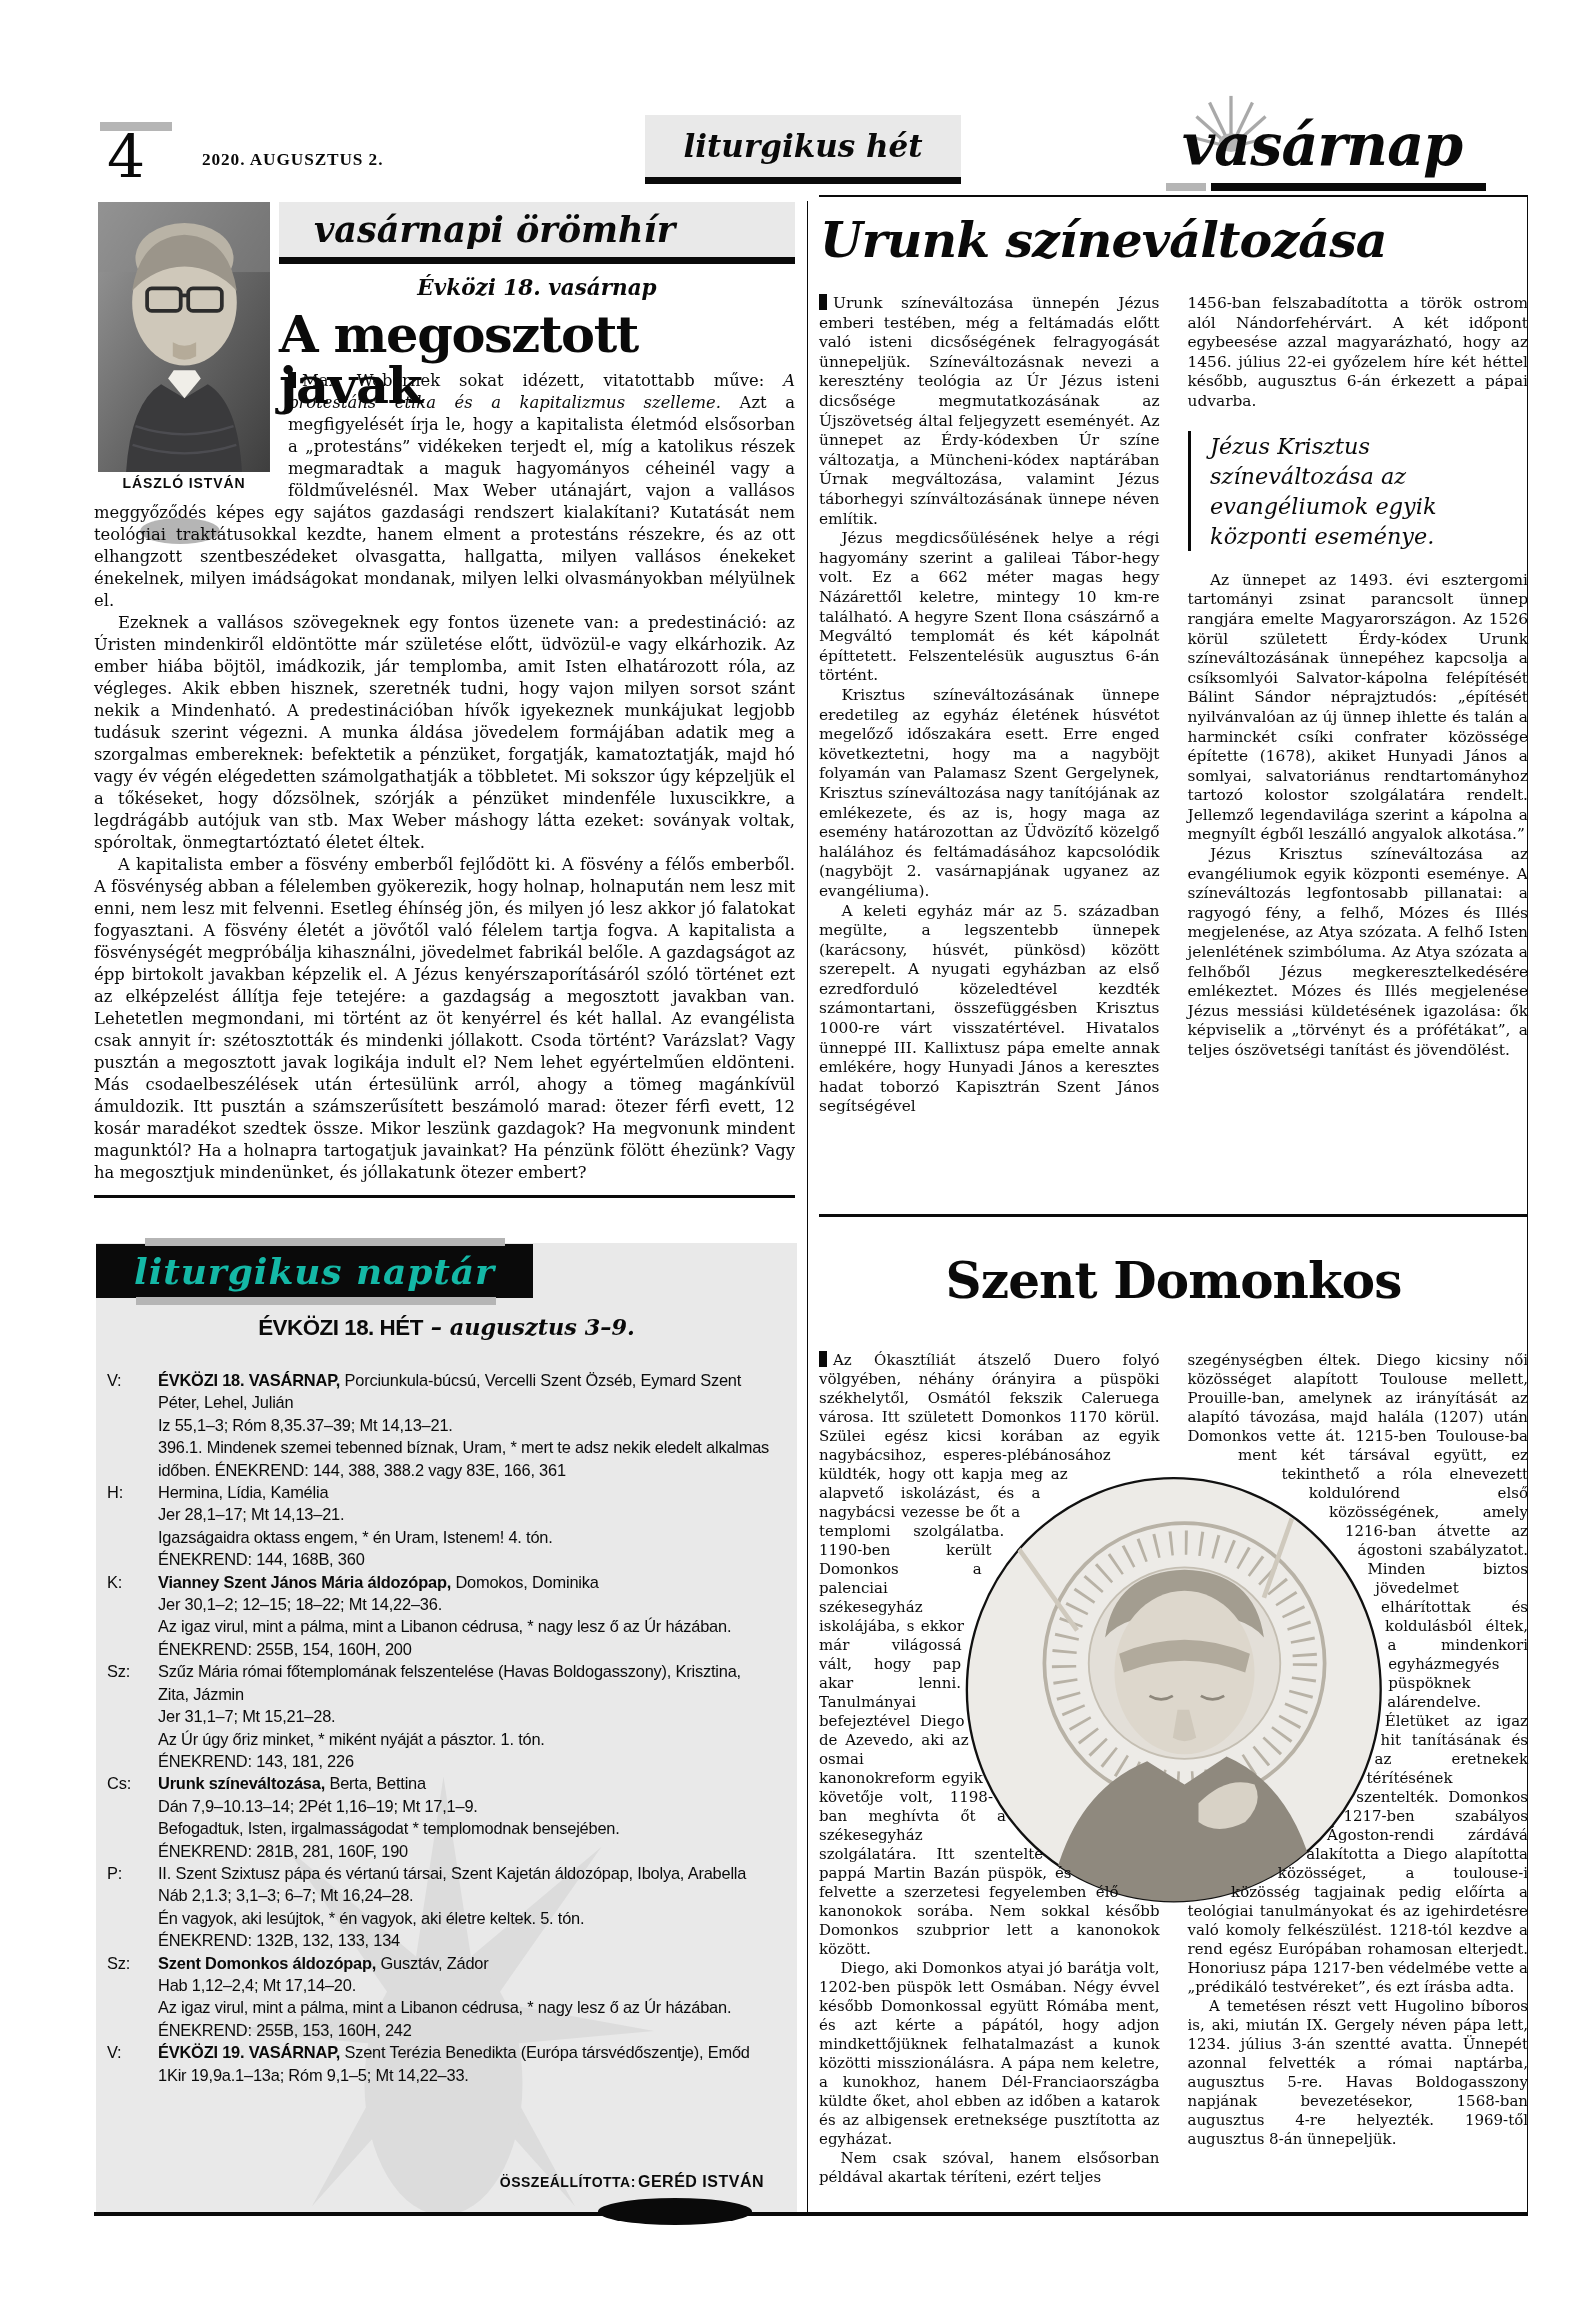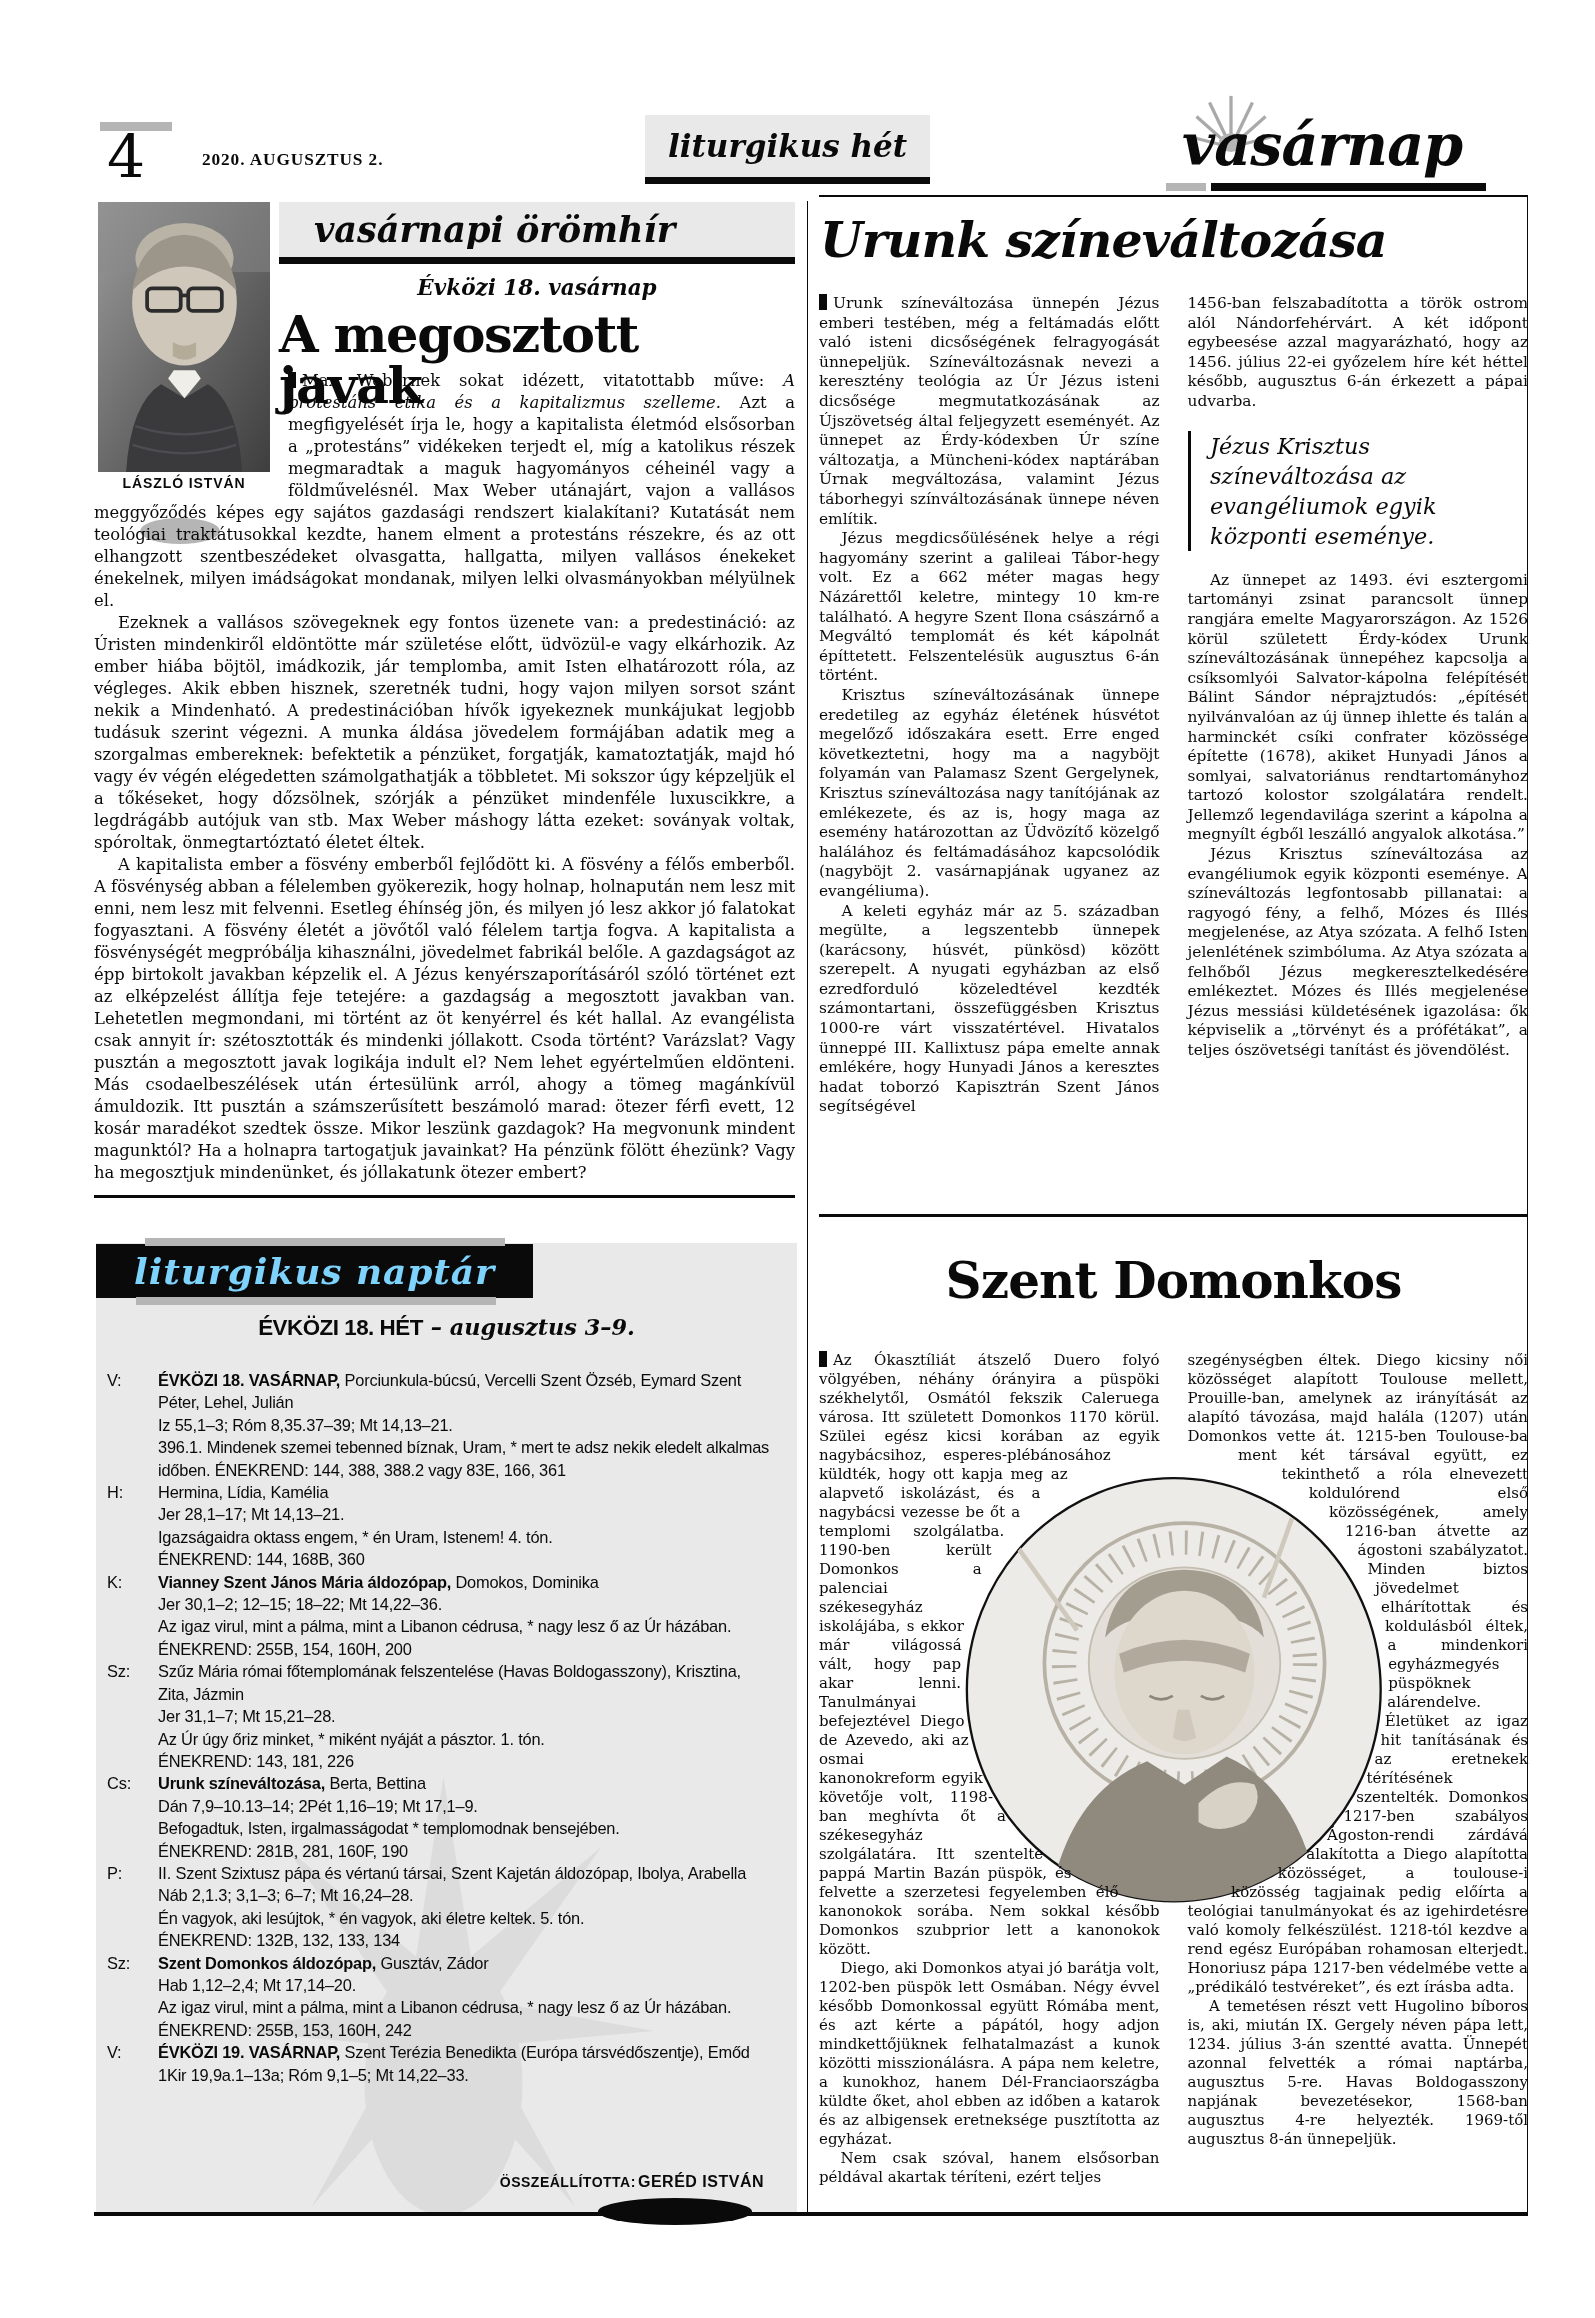--- a/index.html
+++ b/index.html
@@ -38,21 +38,21 @@
   .col p{margin:0;text-indent:22.4px;}
   .col p.nofirst{text-indent:0;}
   .pullquote{
     border-left:3.3px solid #0a0a0a;padding-left:19.6px;margin:19.6px 0 19.6px 0;
     font-style:italic;font-size:22.4px;line-height:30px;text-align:left;text-indent:0;
   }
 
   
   .cal-panel{background:#e9e9e9;}
   .cal-box{background:#0a0a0a;text-align:center;}
-  .cal-box span{color:#7dd3fc;font-style:italic;font-weight:700;font-size:36px;line-height:54px;letter-spacing:0.9px;}
+  .cal-box span{color:#14b8a6;font-style:italic;font-weight:700;font-size:36px;line-height:54px;letter-spacing:0.9px;}
   .weektitle{text-align:center;font-size:22.4px;}
   .weektitle .wb{font-family:"Liberation Sans",sans-serif;font-weight:700;letter-spacing:-0.5px;}
   .weektitle .wi{font-style:italic;font-weight:700;}
   .entries{font-family:"Liberation Sans",sans-serif;font-size:16.4px;line-height:22.4px;letter-spacing:-0.2px;}
   .entry{display:grid;grid-template-columns:51px 1fr;}
   .entry .day{font-weight:400;}
   .entry .elines{padding-right:14px;}
   .entry .b{font-weight:700;}
   .credit{font-family:"Liberation Sans",sans-serif;text-align:right;}
   .credit .cl{font-weight:700;font-size:14px;letter-spacing:0.5px;}
@@ -71,21 +71,21 @@
   .deco-black{background:#0a0a0a;border-radius:50%;}
 </style>
 </head>
 <body>
 
 <div class="abs grayban" style="left:100px;top:122px;width:72px;height:9.3px;"></div>
 <div class="abs pagenum" style="left:107px;top:127px;">4</div>
 <div class="abs grayban" style="left:100px;top:214px;width:72px;height:9.3px;"></div>
 <div class="abs date" style="left:202px;top:150px;font-family:Liberation Serif, serif;">2020. AUGUSZTUS 2.</div>
 
-<div class="abs lh-box" style="left:645px;top:115px;width:285px;height:62px;">
+<div class="abs lh-box" style="left:645px;top:115px;width:316px;height:62px;">
   <span>liturgikus hét</span>
 </div>
 
 <svg class="abs" style="left:1189px;top:92px;" width="84" height="61" viewBox="0 0 180 130">
   <g stroke="#a9a9a9" stroke-width="7" fill="none">
     <line x1="90" y1="118" x2="90" y2="8"></line>
     <line x1="90" y1="118" x2="44" y2="22"></line>
     <line x1="90" y1="118" x2="136" y2="22"></line>
     <line x1="90" y1="118" x2="16" y2="52"></line>
     <line x1="90" y1="118" x2="164" y2="52"></line>

